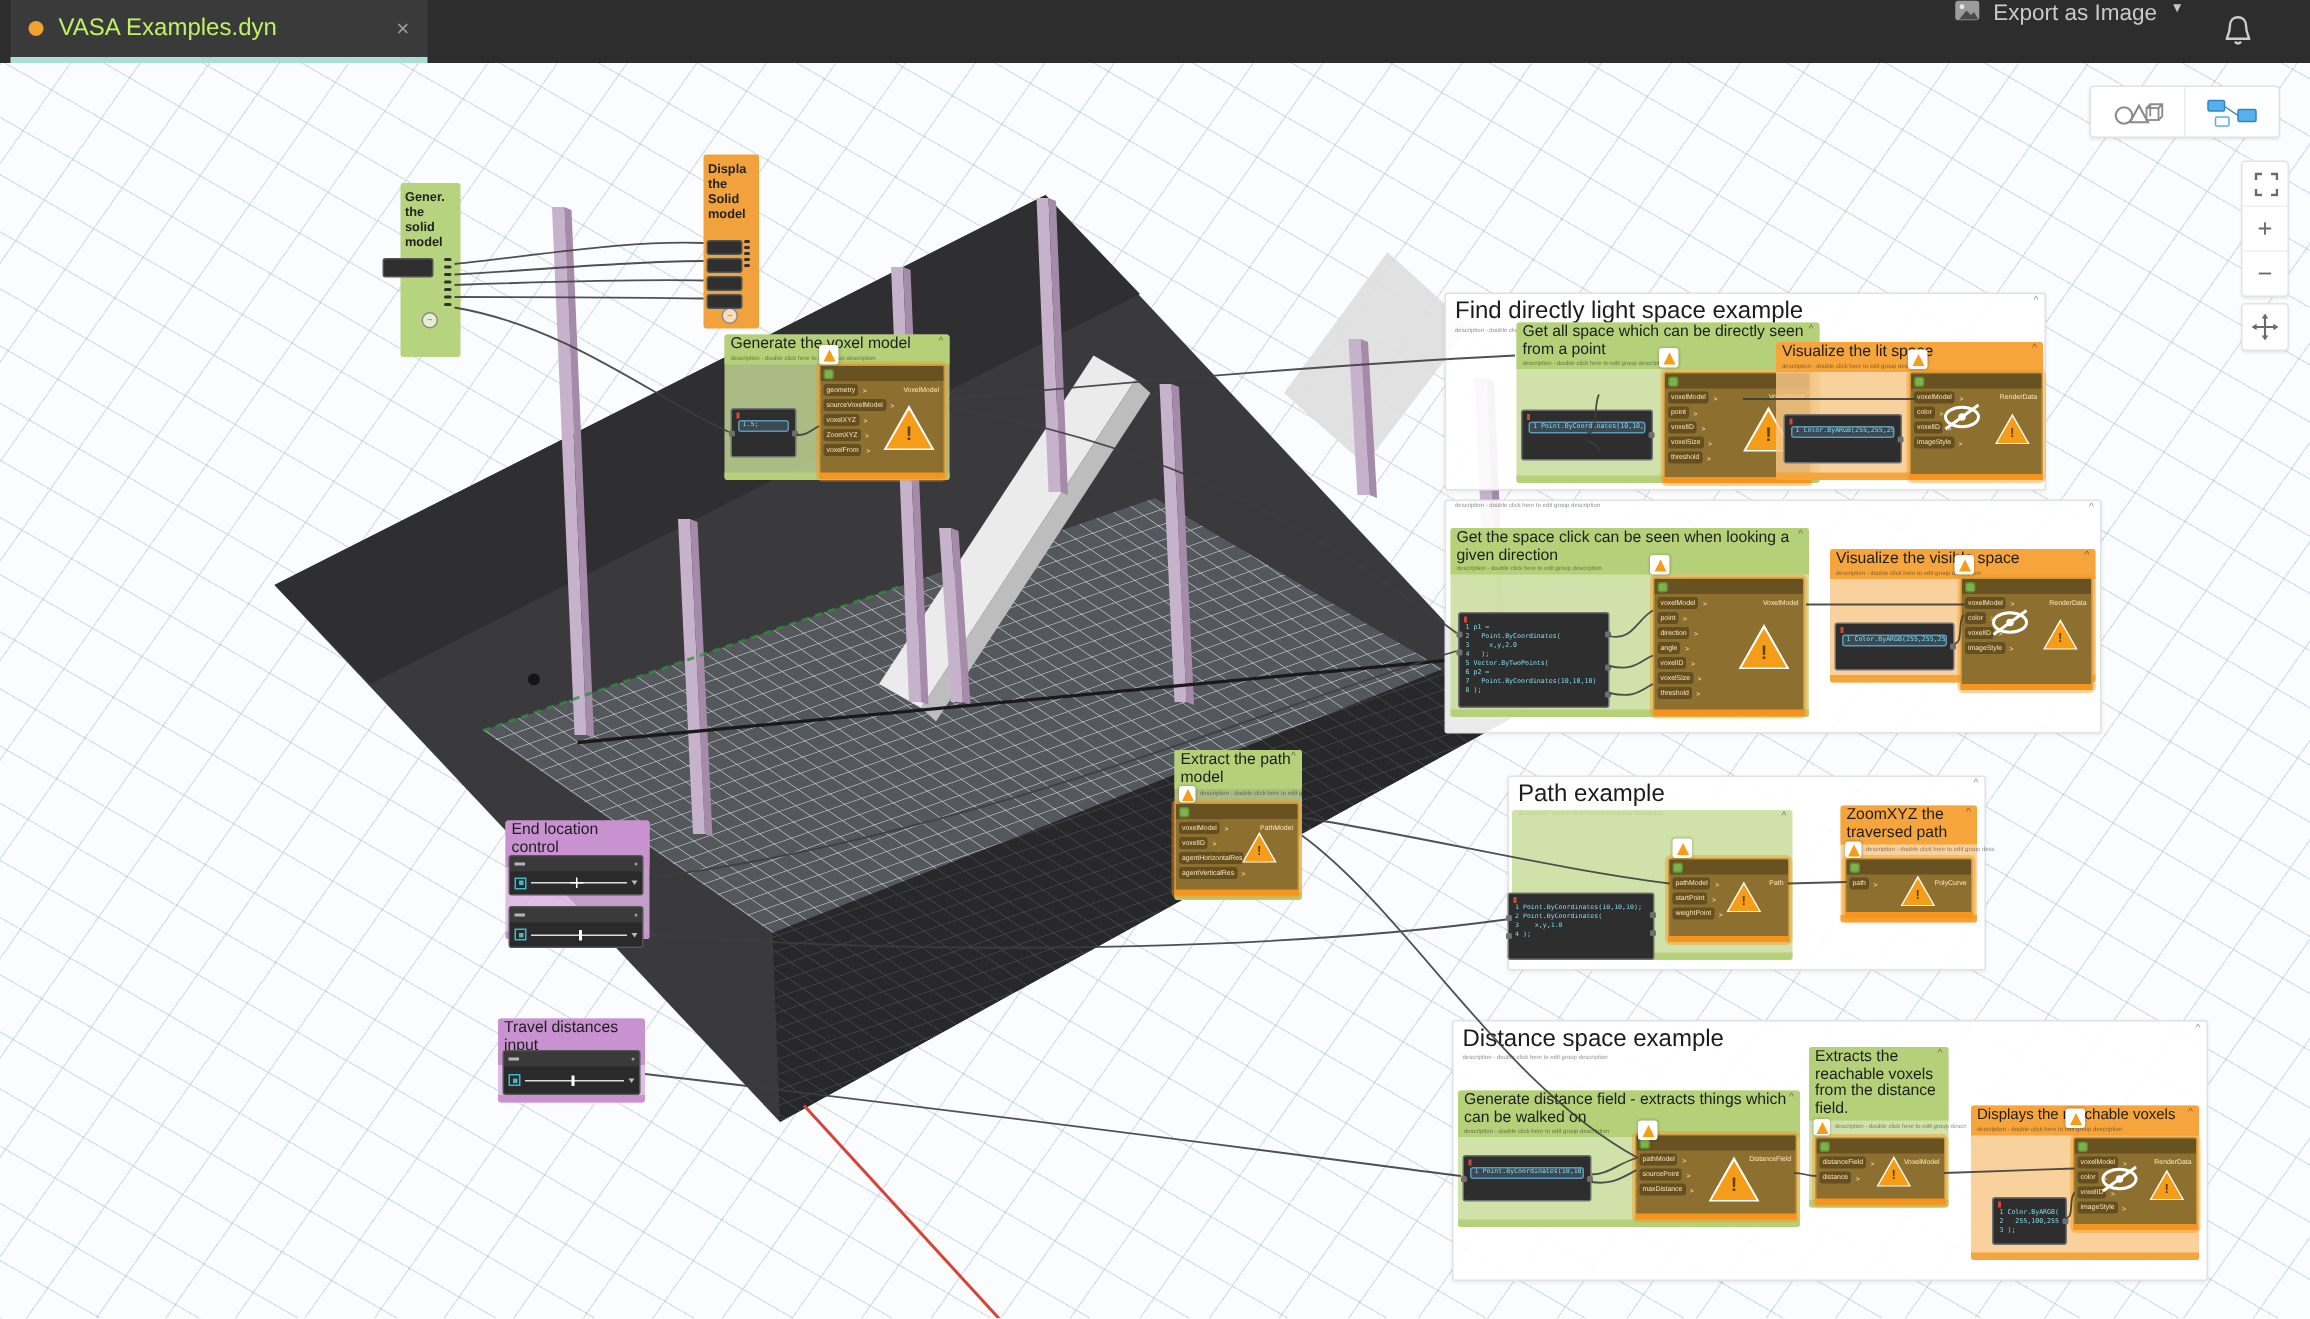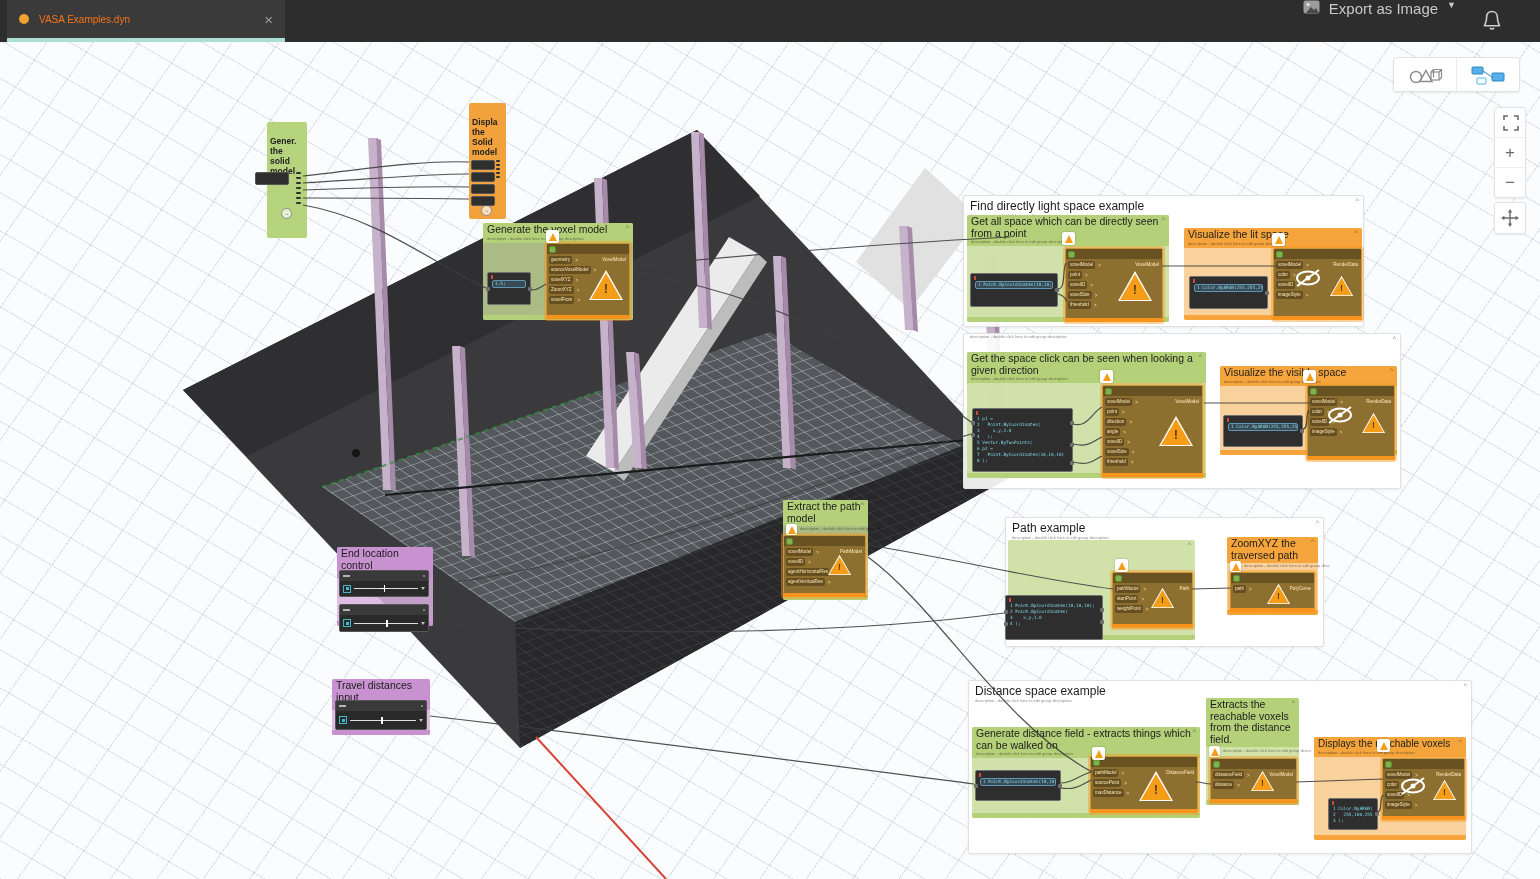--- a/index.html
+++ b/index.html
@@ -4,21 +4,21 @@
 <style>
   html,body{margin:0;padding:0}
   body{width:1540px;height:879px;overflow:hidden;position:relative;
        font-family:"Liberation Sans",sans-serif;background:#fff}
 
   
   .topbar{position:absolute;left:0;top:0;width:1540px;height:42px;background:#2d2d2d;z-index:10}
   .tab{position:absolute;left:7px;top:0;width:278px;height:38px;background:#3a3a3a;
        display:flex;align-items:center;padding:0 12px;box-sizing:border-box}
   .tab-dot{width:10px;height:10px;border-radius:50%;background:#f0a32e;margin-right:10px;flex:none}
-  .tab-title{color:#f97316;font-size:10px;white-space:nowrap}
+  .tab-title{color:#bef264;font-size:16px;white-space:nowrap}
   .tab-close{margin-left:auto;color:#9a9a9a;font-size:15px;cursor:pointer}
   .tab-underline{position:absolute;left:7px;top:38px;width:278px;height:4px;background:#abdfd5}
   .export{position:absolute;right:84px;top:0;height:42px;display:flex;align-items:flex-start;gap:9px;
           color:#c9c9c9;font-size:15px;cursor:pointer}
   .caret{font-size:9px;color:#c9c9c9}
   .bell{position:absolute;right:38px;top:9px;cursor:pointer}
 
   
   .canvas{position:absolute;left:0;top:42px;width:1540px;height:837px;background-color:#fbfcfd;
     background-image:
@@ -36,37 +36,37 @@
   .zoomcard{position:absolute;right:14px;top:107px;width:30px;background:#fff;border:1px solid #e4e4e4;
             border-radius:3px;box-shadow:0 1px 2px rgba(0,0,0,.08);z-index:9}
   .zbtn{height:29px;display:flex;align-items:center;justify-content:center;color:#6b6b6b;font-size:17px;cursor:pointer}
   .zbtn+.zbtn{border-top:1px solid #efefef}
   .pancard{position:absolute;right:14px;top:202px;width:30px;height:30px;background:#fff;border:1px solid #e4e4e4;
            border-radius:3px;box-shadow:0 1px 2px rgba(0,0,0,.08);z-index:9;display:flex;align-items:center;justify-content:center;cursor:pointer}
 
   
   .wgrp{position:absolute;background:rgba(255,255,255,.90);border:1px solid #e1e1e1;border-radius:2px;
         z-index:2;box-shadow:0 1px 3px rgba(0,0,0,.07)}
-  .wgrp .gtitle{font-size:12px;color:#1c1c1c;padding:3px 6px 0}
+  .wgrp .gtitle{font-size:16px;color:#1c1c1c;padding:3px 6px 0}
   .grp{position:absolute;border-radius:2px;z-index:3}
   .grp::after{content:"";position:absolute;left:0;right:0;bottom:0;height:5px;background:var(--c);border-radius:0 0 2px 2px}
   .grp.green{--c:#b4d078;background:rgba(199,219,151,.82)}
   .grp.orange{--c:#f6a53d;background:rgba(248,199,134,.82)}
   .grp.purple{--c:#c891d0;background:rgba(217,177,223,.85)}
   .gband{background:var(--c);padding:1px 4px 2px;border-radius:2px 2px 0 0}
   .grp .gtitle{font-size:10.5px;line-height:11.5px;color:#1d1d1d}
   .gdesc{font-size:4px;color:rgba(20,20,20,.5);line-height:5px;white-space:nowrap;overflow:hidden;max-width:95%}
   .gcol{position:absolute;top:1px;right:4px;font-size:7px;color:rgba(0,0,0,.45)}
 
   .badge{position:absolute;width:13px;height:13px;background:#fff;border-radius:2px;z-index:5;
          box-shadow:0 0 2px rgba(0,0,0,.3);display:flex;align-items:center;justify-content:center}
   .badge .bt{width:0;height:0;border-left:4.5px solid transparent;border-right:4.5px solid transparent;border-bottom:8px solid #f59d18}
 
   
-  .note{position:absolute;z-index:3;border-radius:2px;padding:14px 3px;box-sizing:border-box}
+  .note{position:absolute;z-index:3;border-radius:2px;padding:4px 3px;box-sizing:border-box}
   .note.green{background:#b6d37d}.note.orange{background:#f2a23c}
   .ntitle{font-size:8.5px;line-height:10px;color:#222;font-weight:bold}
   .npill{position:absolute;background:#2f2f2f;border:1px solid #555;border-radius:2px;z-index:4}
   .ndash{position:absolute;width:5px;height:2px;background:#2f2f2f;border-radius:1px}
   .ncirc{position:absolute;width:9px;height:9px;border:1px solid #8a8a8a;border-radius:50%;
          background:rgba(255,255,255,.65);display:flex;align-items:center;justify-content:center;
          font-size:5px;color:#666;line-height:1}
 
   
   .onode{position:absolute;background:#8d6f30;border:1px solid #c9973b;border-radius:2px;z-index:4;
@@ -253,21 +253,21 @@
       </div>
     <div class="nbot"></div>
   </div>
 </div>
 
 <div class="wgrp" style="left:963px;top:195px;width:399px;height:130px">
   <div class="gtitle">Find directly light space example</div>
   <div class="gdesc" style="padding:0 6px">description - double click here to edit group description</div>
   <span class="gcol">^</span>
 </div>
-<div class="grp green" style="left:967px;top:215px;width:202px;height:107px">
+<div class="grp green" style="left:1011px;top:215px;width:202px;height:107px">
   <div class="gband">
       <div class="gtitle">Get all space which can be directly seen from a point</div>
   <div class="gdesc">description - double click here to edit group description</div>
     </div>
   <span class="gcol">^</span>
   <div class="badge" style="left:95px;top:17px">
       <span class="bt"></span>
     </div>
   <div class="cnode" style="left:3px;top:58px;width:88px;height:34px">
     <div class="chdr">

